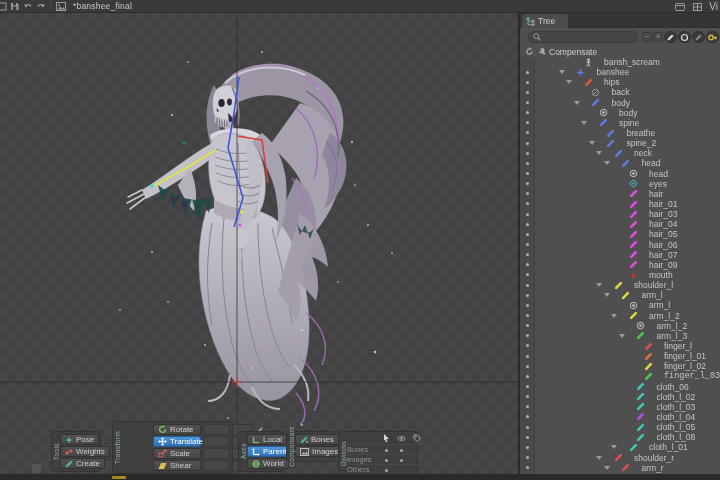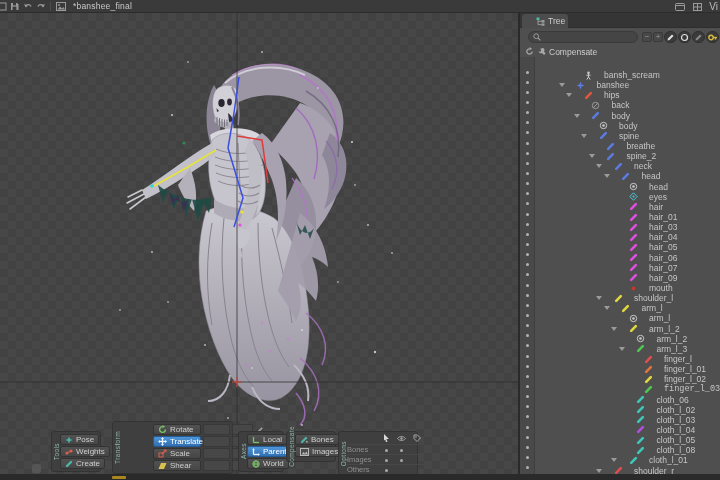--- a/index.html
+++ b/index.html
@@ -47,21 +47,21 @@
   .opt-c { width:15px; text-align:center; }
   .opt-dot { display:inline-block; width:3px; height:3px; border-radius:50%;
     background:#a8a8a8; }
   
   #right-panel { left:518px; top:13px; width:202px; height:461px; background:#4f4f4f;
     border-left:2px solid #2a2a2a; }
   #rp-tabbar { position:absolute; left:0; top:0; width:202px; height:15px;
     background:#353535; border-bottom:1px solid #2e2e2e; }
   #tree-tab { position:absolute; left:2px; top:1px; width:46px; height:14px;
     background:#4c4c4c; border-radius:3px 3px 0 0; display:flex; align-items:center;
-    gap:3px; padding-left:14px; color:#d0d0d0; font-size:8.5px; }
+    gap:3px; padding-left:4px; color:#d0d0d0; font-size:8.5px; }
   #search-row { position:absolute; left:0; top:17px; width:202px; height:15px; }
   #search-box { position:absolute; left:8px; top:1px; width:110px; height:12px;
     background:#454545; border:1px solid #3a3a3a; border-radius:7px;
     display:flex; align-items:center; padding-left:4px; }
   #search-input { background:transparent; border:none; outline:none; color:#ccc;
     font-size:8px; width:90px; }
   .mini-btn { position:absolute; top:2px; width:10px; height:10px; background:#484848;
     border:1px solid #3a3a3a; border-radius:2px; color:#9a9a9a; font-size:8px;
     line-height:8px; text-align:center; }
   .pill { position:absolute; top:1px; width:13px; height:12px; background:#3a3a3a;
@@ -70,21 +70,21 @@
   #hier-row { position:absolute; left:0; top:33px; width:202px; height:11px;
     display:flex; align-items:center; gap:3px; padding-left:5px; color:#cecece;
     font-size:8.5px; }
   #dot-col { position:absolute; left:0; top:44px; width:15px; height:417px;
     background:#494949; border-right:1px solid #3e3e3e; }
   #tree-rows { position:absolute; left:0; top:44px; width:202px; height:417px;
     overflow:hidden; }
   .trw { position:relative; height:10.15px; width:100%; }
   .trw .vdot { position:absolute; left:6px; top:3.5px; width:3px; height:3px;
     border-radius:50%; background:#b2b2b2; }
-  .trw .inner { position:absolute; top:13px; height:100%; display:flex;
+  .trw .inner { position:absolute; top:0; height:100%; display:flex;
     align-items:center; gap:11px; }
   .trw .arrow { width:6px; display:inline-block; }
   .trw .arrow.open { width:0; height:0; border-left:3px solid transparent;
     border-right:3px solid transparent; border-top:4px solid #9b9b9b; }
   .trw .tico { width:10px; height:10px; display:inline-flex; align-items:center;
     justify-content:center; }
   .trw .lbl { color:#c6c6c6; font-size:8.5px; line-height:10px; white-space:nowrap; }
   
   #status-strip { left:0; top:474px; width:720px; height:6px; background:#2a2a2a; }
   #strip-chip { left:112px; top:476px; width:14px; height:3px; background:#a8871f;

